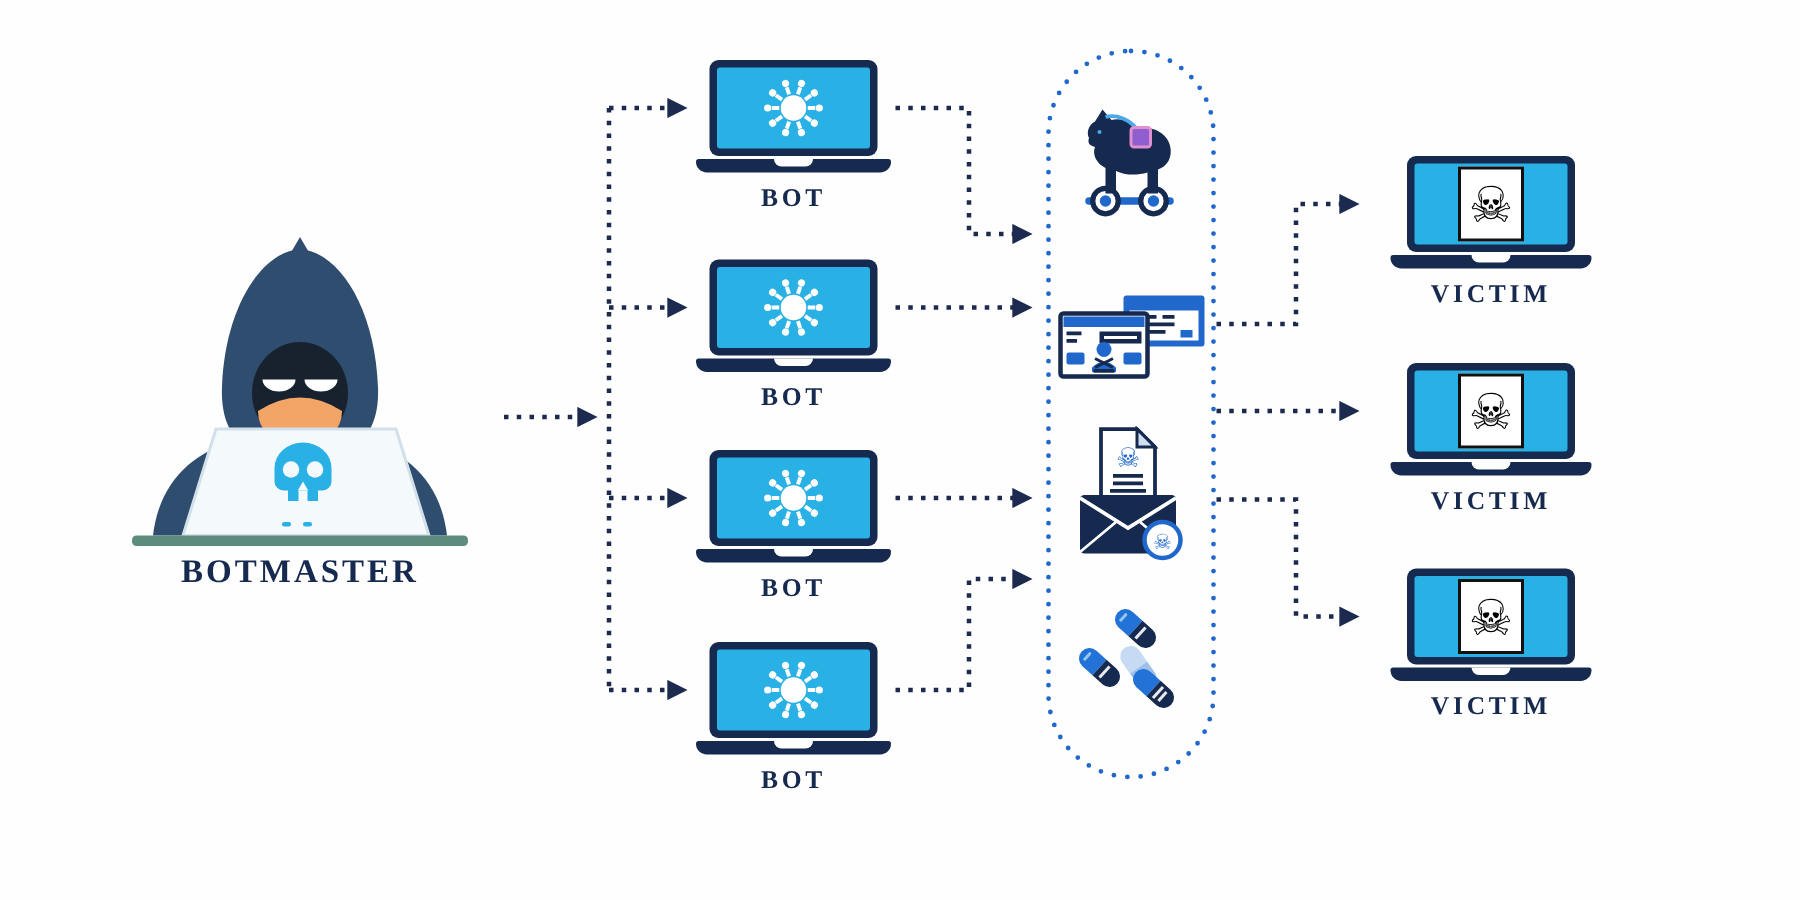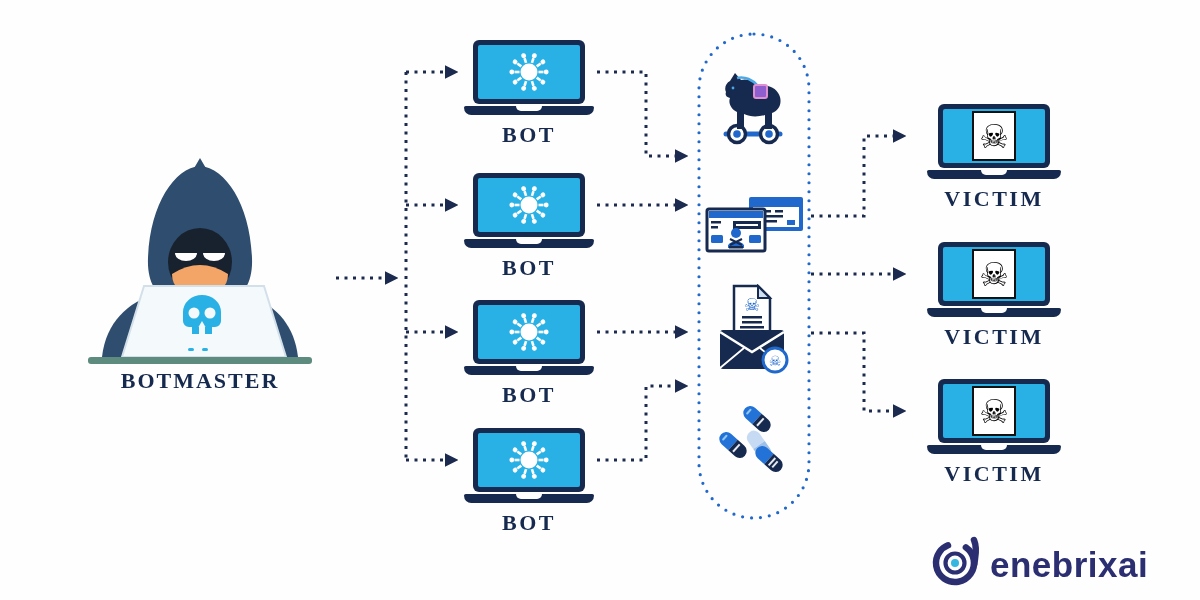--- a/index.html
+++ b/index.html
@@ -11,21 +11,21 @@
   .laptop{position:absolute;width:112px;}
   .bezel{box-sizing:border-box;width:112px;height:64px;background:#16294e;border-radius:6px;
          padding:5px;}
   .screen{width:100%;height:100%;background:#29b1e6;border-radius:2px;
           display:flex;align-items:center;justify-content:center;}
   .base{position:relative;width:130px;height:9px;margin-left:-9px;margin-top:2px;
         background:#16294e;border-radius:2px 2px 8px 8px;}
   .base.wide{width:134px;margin-left:-11px;}
   .notch{position:absolute;left:50%;top:0;transform:translateX(-50%);
          width:26px;height:5px;background:#fefefe;border-radius:0 0 5px 5px;}
-  .node-label{font-family:"Liberation Serif",serif;font-weight:bold;font-size:22px;
+  .node-label{font-family:"Liberation Serif",serif;font-weight:bold;font-size:17px;
               letter-spacing:2.5px;color:#16294e;text-align:center;margin-top:7px;
               width:130px;margin-left:-9px;}
   .victim-box{width:40px;height:46px;background:#ffffff;border:2.5px solid #111111;
               display:flex;align-items:center;justify-content:center;}
   .skull-glyph{font-family:"DejaVu Sans",sans-serif;font-size:33px;line-height:1;color:#000000;}
 
   
   .botmaster{position:absolute;left:80px;top:158px;width:240px;}
   .botmaster-label{position:absolute;left:80px;top:368px;width:240px;text-align:center;
                    font-family:"Liberation Serif",serif;font-weight:bold;font-size:22px;
@@ -286,23 +286,14 @@
           <span class="skull-glyph">☠</span>
         </div>
       </div>
     </div>
     <div class="base wide">
         <div class="notch"></div>
       </div>
     <div class="node-label">VICTIM</div>
   </div>
 
-  <div class="logo">
-    <svg width="56" height="56" viewBox="0 0 56 56">
-      <circle cx="25" cy="30" r="19" fill="none" stroke="#2b2f72" stroke-width="6.5" stroke-linecap="round" stroke-dasharray="100 20" transform="rotate(-55 25 30)"></circle>
-      <path d="M44,7 Q47,14 45,26 L44.3,31" fill="none" stroke="#2b2f72" stroke-width="6.5" stroke-linecap="round"></path>
-      <circle cx="25" cy="30" r="9.5" fill="none" stroke="#2b2f72" stroke-width="4.2"></circle>
-      <circle cx="25" cy="30" r="4" fill="#35b6e0"></circle>
-    </svg>
-    <span class="logo-text">enebrixai</span>
-  </div>
 
 </div>
 
 </body></html>

